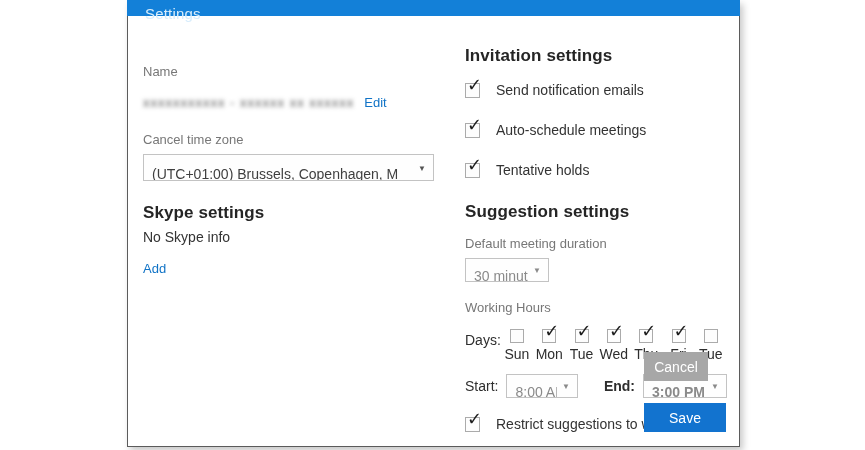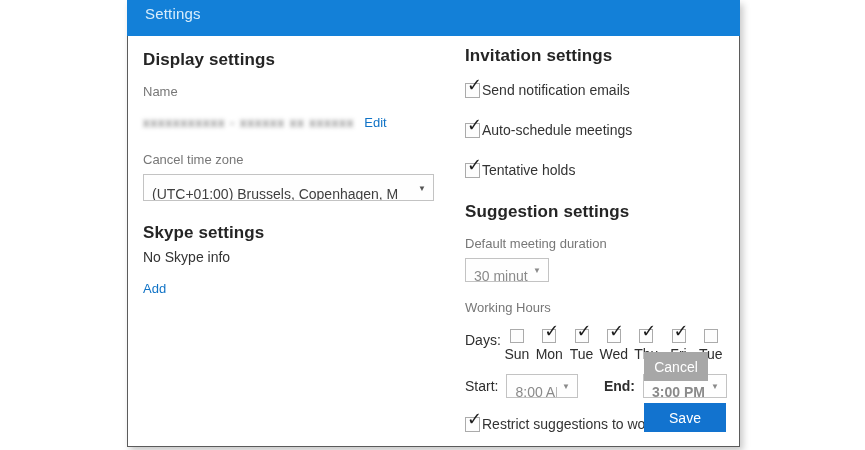--- a/index.html
+++ b/index.html
@@ -14,21 +14,21 @@
 
   .dialog {
     position: absolute; left: 127px; top: 0; width: 613px; height: 447px;
     background: #ffffff;
     border: 1px solid #5b5b5b;
     border-top: none;
     box-shadow: 3px 4px 7px rgba(0,0,0,0.22);
   }
 
   .titlebar {
-    position: absolute; left: -1px; top: 0; right: -1px; height: 36px;
+    position: absolute; left: -1px; top: 0; right: -1px; height: 16px;
     background: #1380d8;
   }
   .titlebar .title {
     color: #d8edfc; font-size: 15px; line-height: 28px; padding-left: 18px;
     letter-spacing: 0.2px;
   }
 
   .content { position: absolute; top: 28px; left: 0; right: 0; bottom: 0; }
 
   .col-left  { position: absolute; left: 15px;  top: 22px; width: 302px; }
@@ -70,21 +70,21 @@
     position: relative; display: inline-block; width: 15px; height: 15px;
     border: 1px solid #ababab; background: #fdfdfd; flex: none; cursor: pointer;
   }
   .cb .tick {
     display: none; position: absolute; left: 1px; top: -8px;
     font-size: 18px; font-weight: bold; color: #1c1c1c; line-height: 1;
   }
   .cb.checked .tick { display: block; }
 
   .opt-row { display: flex; align-items: center; margin-bottom: 24px; cursor: pointer; }
-  .opt-row .body-text { margin-left: 2px; }
+  .opt-row .body-text { margin-left: 16px; }
 
   .mt6  { margin-top: 6px; }
   .mt14 { margin-top: 14px; }
   .mt16 { margin-top: 16px; }
   .mt18 { margin-top: 18px; }
   .mt22 { margin-top: 22px; }
 
   .duration-select { margin-top: 7px; width: 84px; height: 24px; }
 
   .days-block { margin-top: 14px; display: flex; }
@@ -117,21 +117,20 @@
 <div class="stage">
   <div class="dialog">
 
     <div class="titlebar">
       <div class="title">Settings</div>
     </div>
 
     <div class="content">
 
       <div class="col-left">
-        <h2 class="section">Display settings</h2>
 
         <div class="field-label mt14">Name</div>
 
         <div class="name-row">
           <span class="blurred">xxxxxxxxxxx - xxxxxx xx xxxxxx</span>
           <a class="link" href="#">Edit</a>
         </div>
 
         <div class="field-label mt22">Cancel time zone</div>
 

